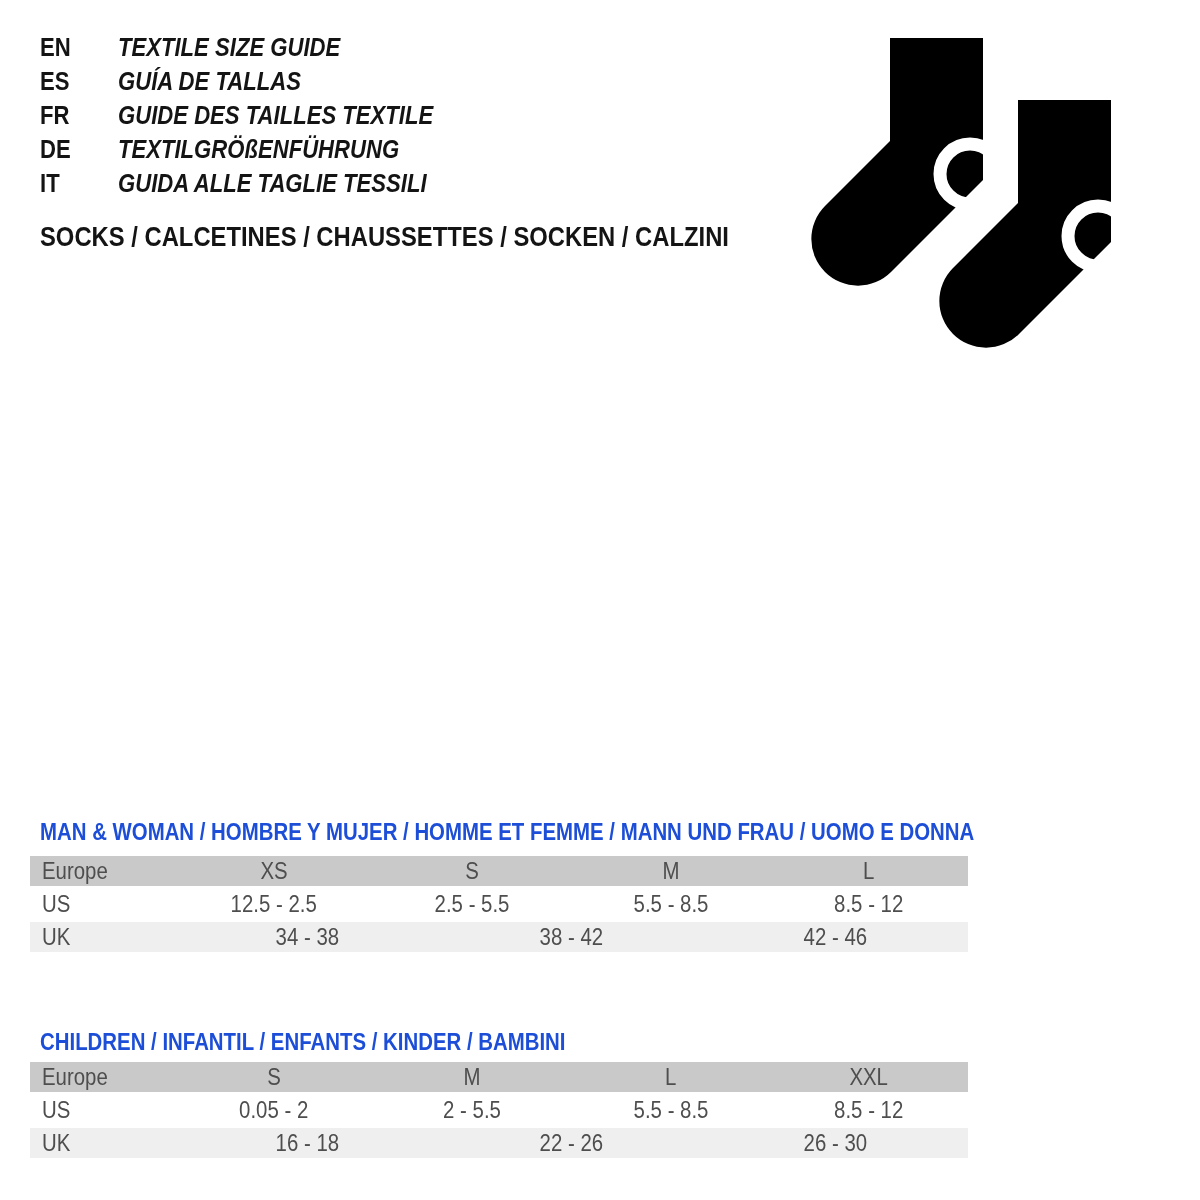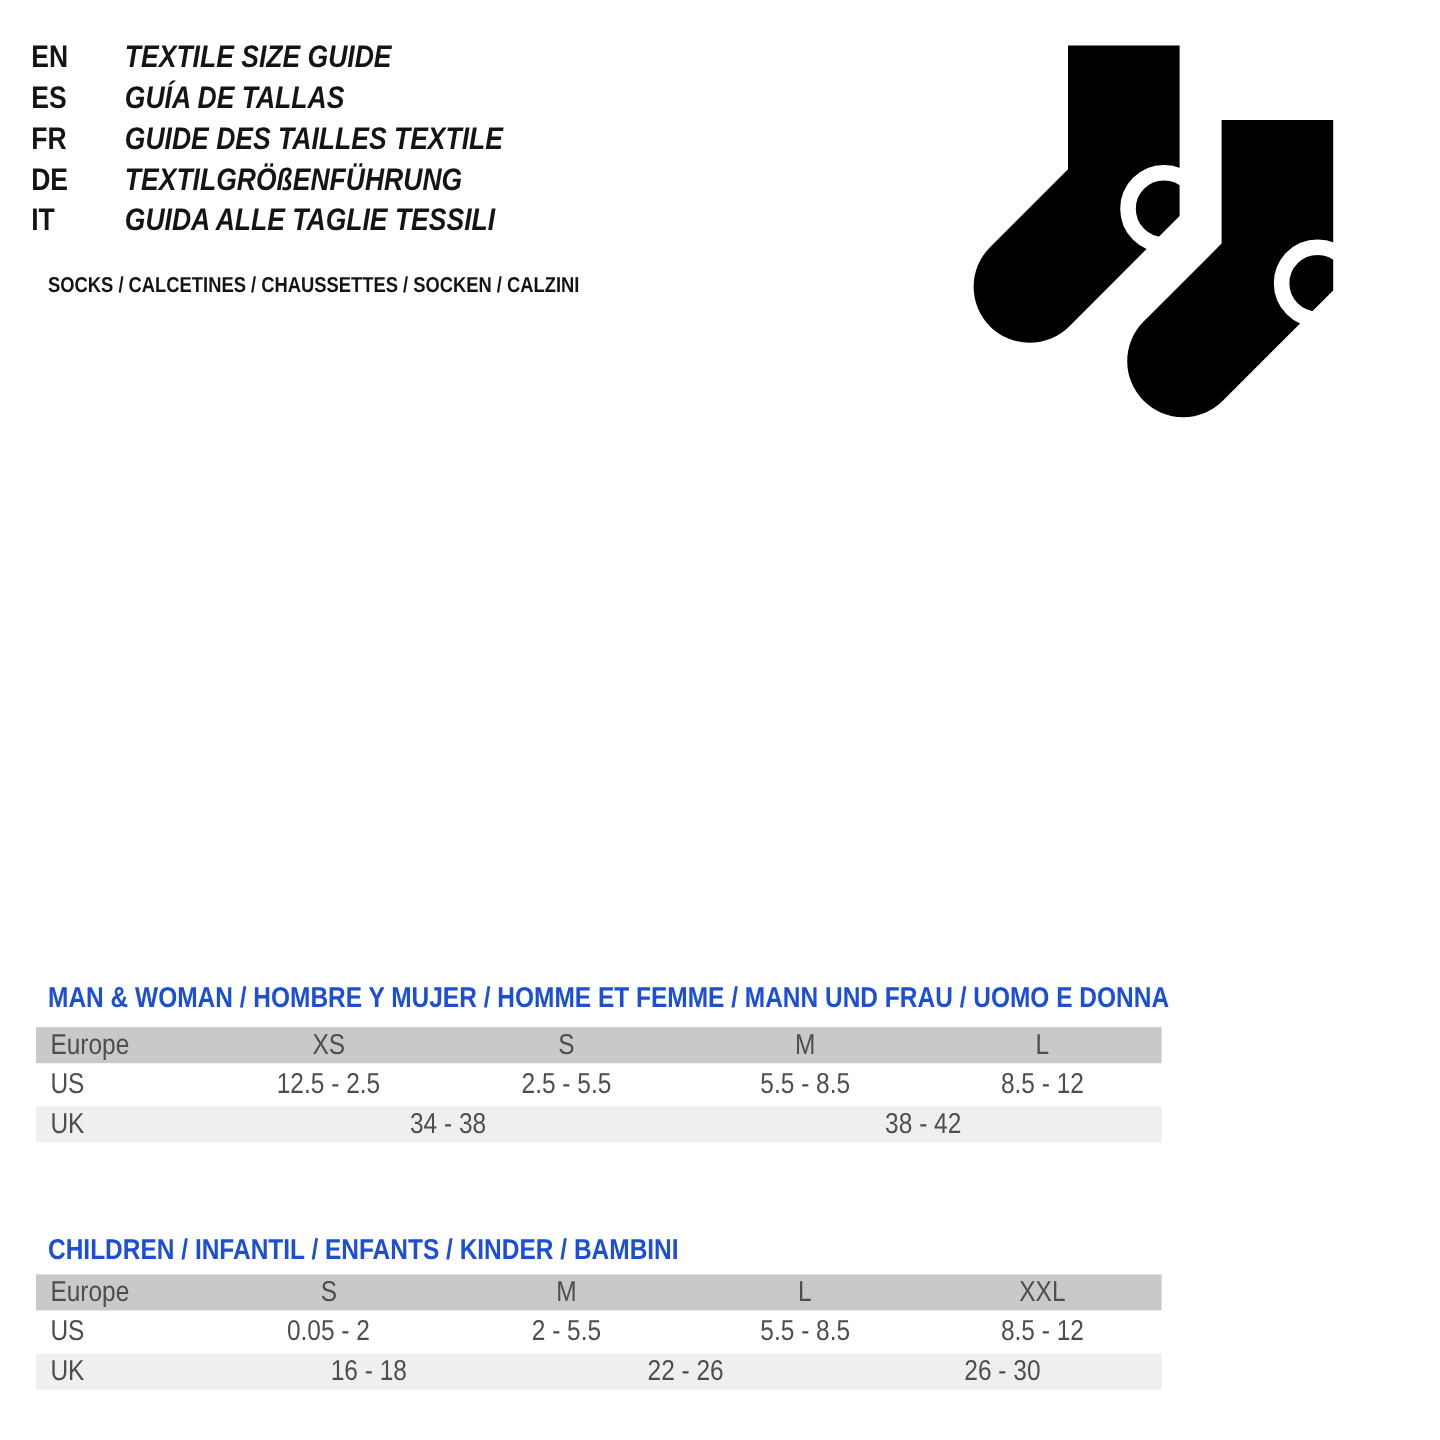--- a/index.html
+++ b/index.html
@@ -6,28 +6,28 @@
   body{
     width:1200px;height:1200px;position:relative;overflow:hidden;
     background:#ffffff;
     font-family:"Liberation Sans","DejaVu Sans",sans-serif;
     -webkit-font-smoothing:antialiased;
   }
   .cx{display:inline-block;transform:scaleX(0.85);transform-origin:0 50%;white-space:nowrap;}
   .cxc{display:inline-block;transform:scaleX(0.85);transform-origin:50% 50%;white-space:nowrap;}
 
   
-  .lang-block{position:absolute;left:26px;top:30px;}
+  .lang-block{position:absolute;left:40px;top:30px;}
   .lang-row{display:flex;height:34px;line-height:34px;}
   .lang-code{width:78px;font-size:26px;font-weight:700;color:var(--heading,#141414);}
   .lang-title{font-size:26px;font-weight:700;color:var(--heading,#141414);font-style:italic;}
 
   .category-line{
     position:absolute;left:40px;top:220px;height:34px;line-height:34px;
-    font-size:18px;font-weight:700;color:var(--heading,#141414);
+    font-size:28px;font-weight:700;color:var(--heading,#141414);
   }
 
   
   .socks-icon{position:absolute;left:788px;top:20px;width:344px;height:330px;}
 
   
   .size-table{position:absolute;left:30px;width:938px;}
   .tbl-title{
     height:30px;line-height:30px;padding-left:10px;
     font-size:24px;font-weight:700;color:#1d4ed8;
@@ -97,20 +97,21 @@
       <div class="c label"><span class="cx">US</span></div>
       <div class="c"><span class="cxc">12.5 - 2.5</span></div>
       <div class="c"><span class="cxc">2.5 - 5.5</span></div>
       <div class="c"><span class="cxc">5.5 - 8.5</span></div>
       <div class="c"><span class="cxc">8.5 - 12</span></div>
     </div>
     <div class="trow alt">
       <div class="c label"><span class="cx">UK</span></div>
       <div class="c"><span class="cxc">34 - 38</span></div>
       <div class="c"><span class="cxc">38 - 42</span></div>
+      <div class="c"><span class="cxc">42 - 46</span></div>
     </div>
   </div>
 </section>
 
 <section class="size-table sec-2" style="top:1027px">
   <div class="tbl-title">
     <span class="cx">CHILDREN / INFANTIL / ENFANTS / KINDER / BAMBINI</span>
   </div>
   <div class="tbl">
     <div class="trow thead">

